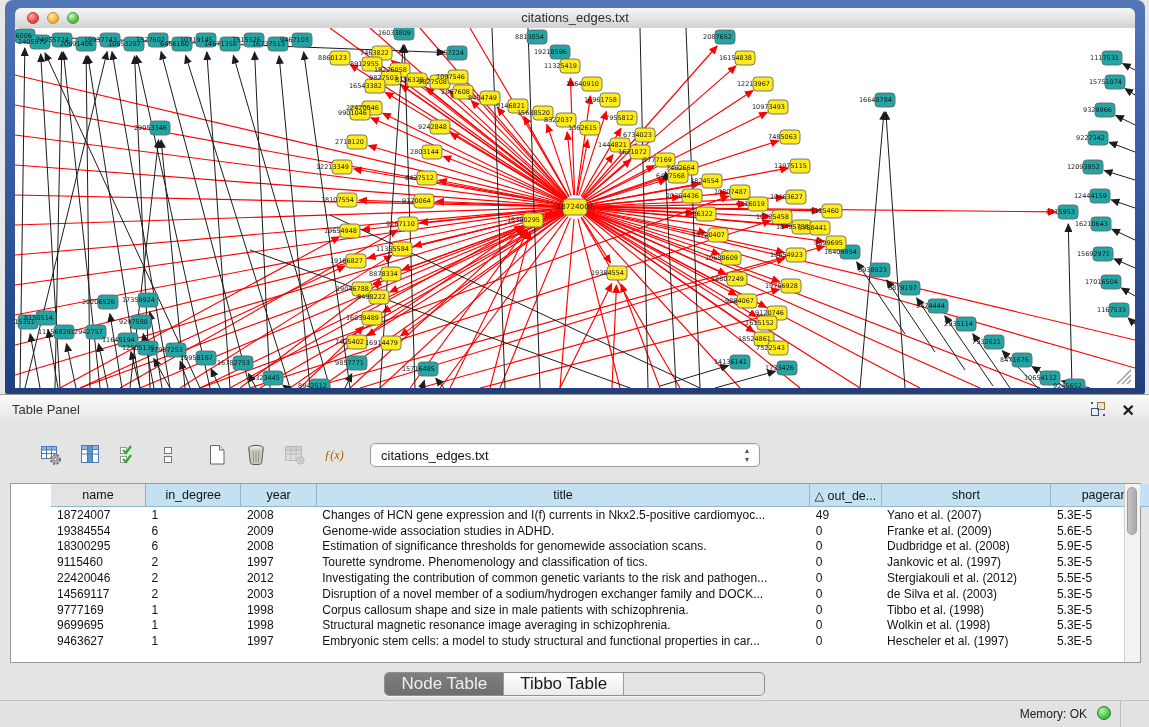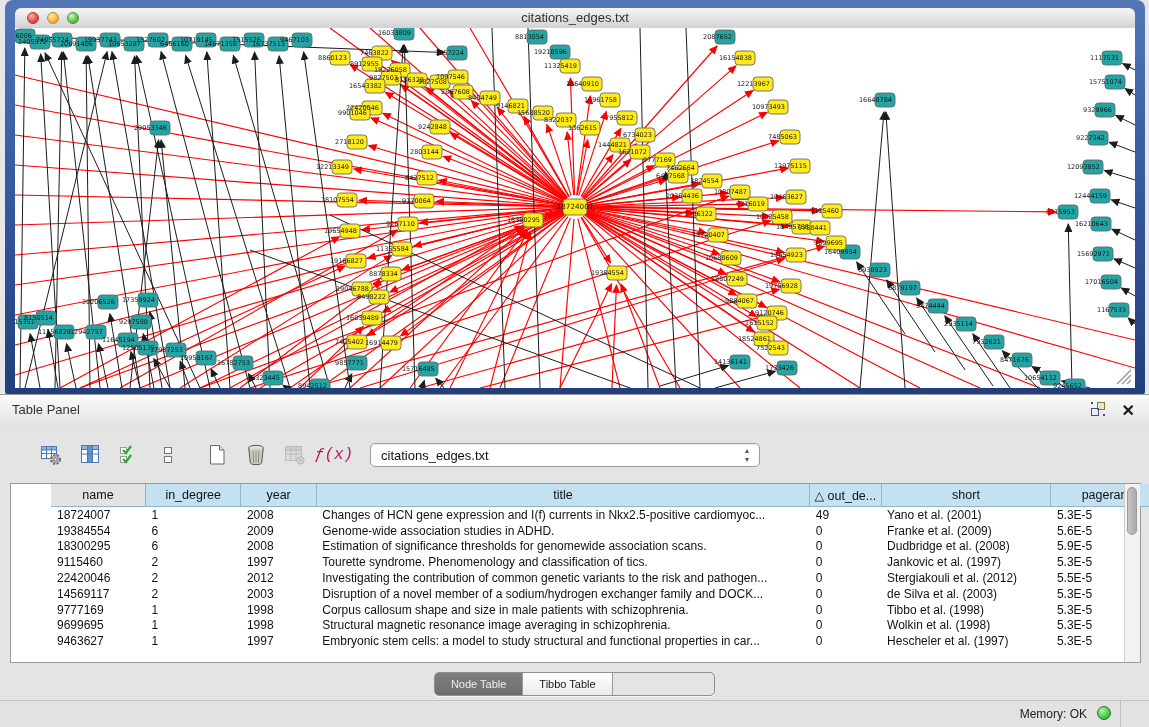--- a/index.html
+++ b/index.html
@@ -25,21 +25,21 @@
   
   .panel-header{position:absolute;left:0;top:394px;width:1149px;height:49px;box-sizing:border-box;
     background:linear-gradient(180deg,#fbfbfb,#d5d5d5);
     border-top:1px solid #9b9b9b;border-bottom:1px solid #a2a2a2;}
   .panel-title{position:absolute;left:12px;top:7px;font-size:13px;color:#333;}
   .panel-header-icons{position:absolute;right:14px;top:6px;display:flex;gap:16px;align-items:center;}
   .panel-body{position:absolute;left:0;top:426px;width:1149px;height:274px;background:#e4e4e4;}
   .toolbar{position:absolute;left:0;top:0;width:100%;height:57px;}
   .tool-row{position:absolute;left:38px;top:16px;display:flex;align-items:center;gap:13px;}
   .tool-btn{width:26px;height:26px;display:flex;align-items:center;justify-content:center;cursor:default;}
-  .fx{font-family:Liberation Mono, monospace;font-style:italic;font-size:16px;color:#be185d;}
+  .fx{font-family:Liberation Serif, serif;font-style:italic;font-size:12px;color:#a16207;}
   .combo{position:relative;margin-left:10px;width:390px;height:24px;background:#fff;
     border:1px solid #9d9d9d;border-radius:5px;box-sizing:border-box;
     box-shadow:inset 0 1px 2px rgba(0,0,0,.08);}
   .combo-text{position:absolute;left:10px;top:4px;font-size:13px;color:#111;}
   .combo-arrows{position:absolute;right:6px;top:2px;width:12px;height:18px;font-size:7px;line-height:9px;
     color:#555;text-align:center;}
   
   .table-wrap{position:absolute;left:10px;top:57px;width:1131px;height:180px;background:#fff;
     border:1px solid #9a9a9a;box-sizing:border-box;}
   table.dt{border-collapse:collapse;table-layout:fixed;width:1114px;font-size:12px;color:#111;margin-left:40px;}
@@ -49,21 +49,21 @@
   table.dt td{height:15.8px;padding:0 6px;white-space:nowrap;overflow:hidden;}
   .c0{width:94px;} .c1{width:95px;} .c2{width:75px;} .c3{width:491px;}
   .c4{width:71px;} .c5{width:169px;} .c6{width:113px;}
   .vscroll{position:absolute;right:0;top:0;width:15px;height:178px;background:#f2f2f2;border-left:1px solid #cfcfcf;}
   .vthumb{position:absolute;left:2px;top:3px;width:10px;height:48px;border-radius:5px;
     background:linear-gradient(90deg,#c6c6c6,#a9a9a9);border:1px solid #9b9b9b;box-sizing:border-box;}
   
   .tabs{position:absolute;left:0;top:246px;width:100%;display:flex;justify-content:center;}
   .seg{display:inline-flex;border:1px solid #8f8f8f;border-radius:5px;overflow:hidden;height:22px;
     box-shadow:0 1px 0 rgba(255,255,255,.7);}
-  .seg-item{padding:0 16px;font-size:11px;line-height:22px;background:linear-gradient(180deg,#ffffff,#ebebeb);
+  .seg-item{padding:0 16px;font-size:17px;line-height:22px;background:linear-gradient(180deg,#ffffff,#ebebeb);
     color:#1a1a1a;border-right:1px solid #9b9b9b;cursor:default;}
   .seg-item:last-child{border-right:none;margin-top:41px;}
   .seg-item.active{background:linear-gradient(180deg,#7f7f7f,#6e6e6e);color:#efefef;}
   
   .statusbar{position:absolute;left:0;top:700px;width:1149px;height:27px;background:#e2e2e2;
     border-top:1px solid #c2c2c2;box-sizing:border-box;}
   .mem{position:absolute;right:62px;top:6px;font-size:12px;color:#222;}
   .memdot{position:absolute;right:38px;top:5px;width:14px;height:14px;border-radius:50%;
     background:radial-gradient(circle at 35% 30%,#b8f0b0,#3ec43e 65%,#2a9a2e);border:1px solid #217d27;box-sizing:border-box;}
   .status-divider{position:absolute;right:28px;top:0;height:27px;border-left:1px solid #bdbdbd;}
@@ -678,21 +678,21 @@
             <th class="">pagerank</th>
           </tr>
         </thead>
       <tbody id="dt-body">
           <tr>
             <td>18724007</td>
             <td>1</td>
             <td>2008</td>
             <td>Changes of HCN gene expression and I(f) currents in Nkx2.5-positive cardiomyoc...</td>
             <td>49</td>
-            <td>Yano et al. (2001)</td>
+            <td>Yano et al. (2007)</td>
             <td>5.3E-5</td>
           </tr>
           <tr>
             <td>19384554</td>
             <td>6</td>
             <td>2009</td>
             <td>Genome-wide association studies in ADHD.</td>
             <td>0</td>
             <td>Franke et al. (2009)</td>
             <td>5.6E-5</td>

